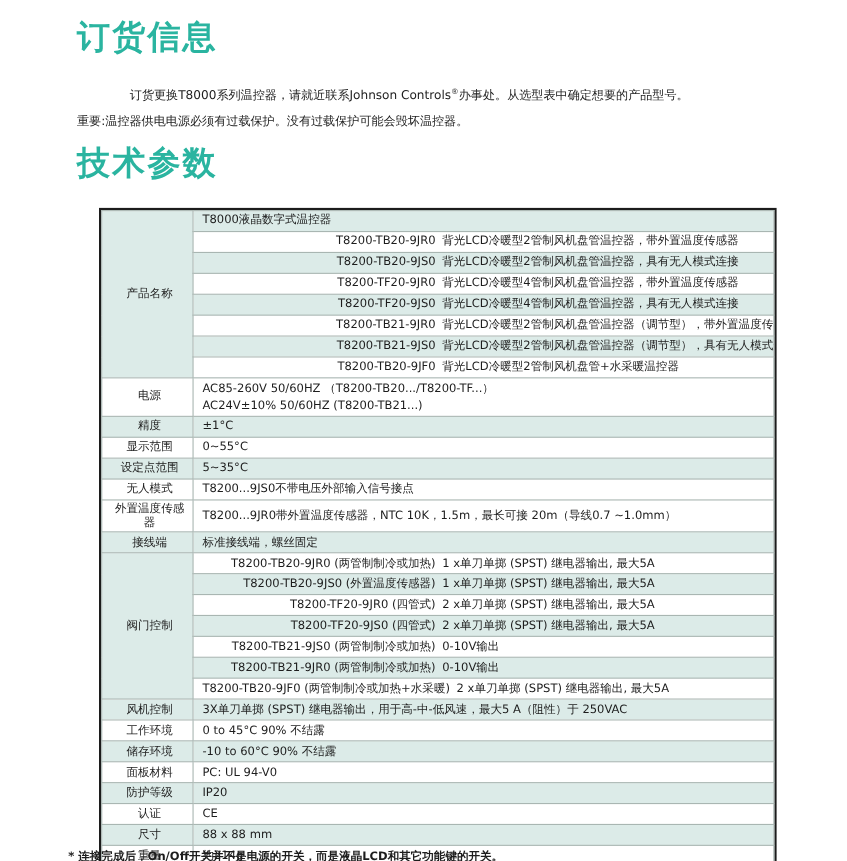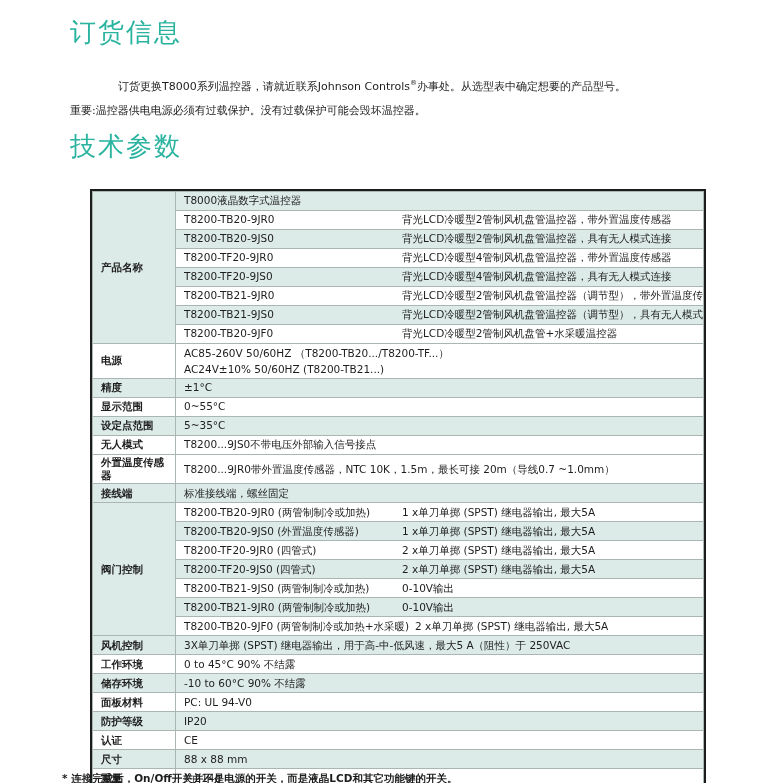--- a/index.html
+++ b/index.html
@@ -10,21 +10,21 @@
     --ink: #1d1d1d;
   }
   html,body{margin:0;padding:0;}
   body{
     width:770px;height:783px;background:#ffffff;position:relative;
     font-family:"DejaVu Sans","Liberation Sans",sans-serif;color:var(--ink);
     overflow:hidden;
   }
   .doc-title{
     position:absolute;left:70px;margin:0;
-    color:var(--accent);font-size:26px;font-weight:400;letter-spacing:2px;line-height:1.1;
+    color:var(--accent);font-size:30px;font-weight:700;letter-spacing:2px;line-height:1.1;
   }
   #title-ordering{top:18px;}
   #title-specs{top:132px;}
   .intro{position:absolute;left:70px;top:68px;font-size:11px;line-height:1.4;margin-left:48px;}
   .intro sup{font-size:7px;}
   .important{position:absolute;left:70px;top:92px;font-size:11px;font-weight:normal;}
   .table-wrap{
     position:absolute;left:90px;top:189px;width:612px;
     border:2px solid var(--table-border);background:#fff;
   }
@@ -32,25 +32,25 @@
     border-collapse:collapse;width:100%;table-layout:fixed;
     font-size:10.5px;line-height:1.25;
   }
   table.spec td{
     border:1px solid var(--grid-line);
     padding:1px 4px 1px 8px;
     height:16px;
     vertical-align:middle;
     overflow:hidden;
   }
-  td.label-cell{font-weight:bold;}
+  td.label-cell{font-weight:normal;text-align:center;}
   .shade-t{background:var(--row-tint);}
   .shade-w{background:#ffffff;}
   .pair{display:flex;align-items:center;}
-  .pair .model{flex:0 0 auto;min-width:212px;padding-right:6px;white-space:nowrap;}
+  .pair .model{flex:0 0 auto;min-width:212px;padding-right:6px;white-space:nowrap;text-align:right;}
   .pair .desc{flex:1 1 auto;white-space:nowrap;}
   .multiline div{line-height:16px;}
   .footnote{position:absolute;left:62px;top:761px;font-size:10.5px;font-weight:bold;}
 </style>
 </head>
 <body>
 
 <h1 class="doc-title" id="title-ordering">订货信息</h1>
 
 <p class="intro">

